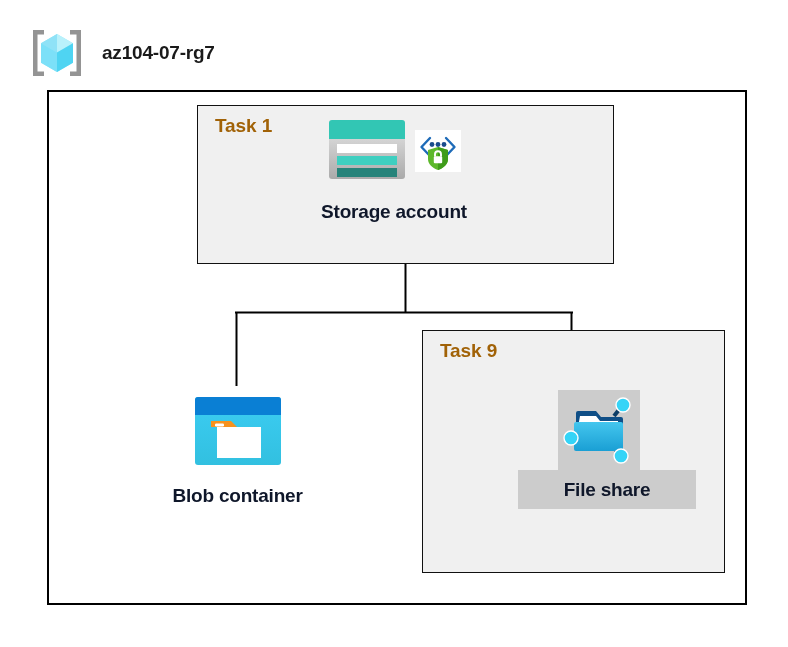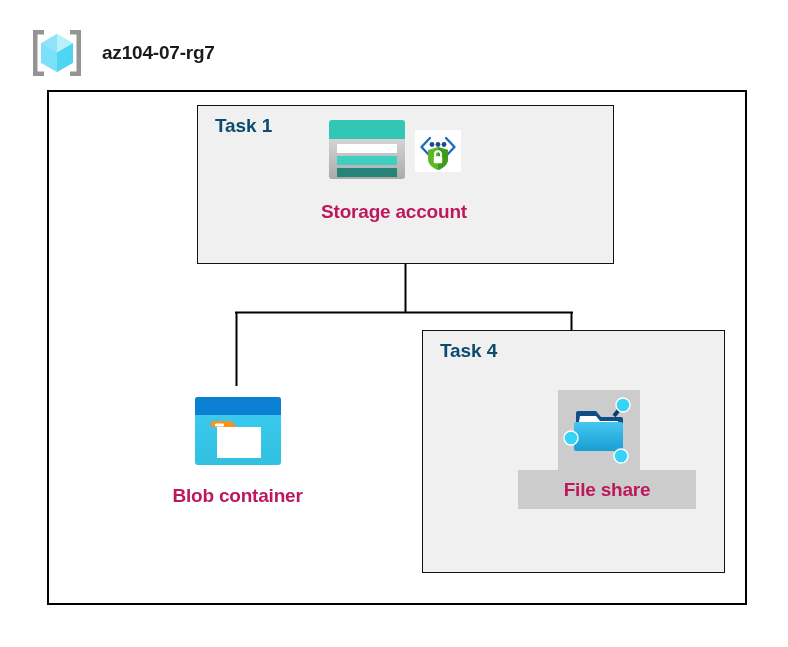--- a/index.html
+++ b/index.html
@@ -68,36 +68,36 @@
   #task-1 { left: 197px; top: 105px; width: 417px; height: 159px; }
   #task-2 { left: 72px;  top: 330px; width: 303px; height: 243px; }
   #task-3 { left: 422px; top: 330px; width: 303px; height: 243px; }
 
   .task-label {
     position: absolute;
     left: 17px;
     top: 9px;
     font-size: 19px;
     font-weight: bold;
-    color: #0c4a6e;
+    color: #a16207;
     letter-spacing: -0.1px;
     white-space: nowrap;
   }
 
   
   .node {
     position: absolute;
     display: flex;
     flex-direction: column;
     align-items: center;
   }
   .node-caption {
     font-size: 19px;
     font-weight: bold;
-    color: #be185d;
+    color: #0f172a;
     white-space: nowrap;
     letter-spacing: -0.2px;
   }
 
   
   #node-storage { left: 285px; top: 118px; width: 218px; }
   #node-storage .icon-row {
     display: flex;
     align-items: flex-start;
     justify-content: center;
@@ -236,21 +236,21 @@
 
       <path d="M18 26 h20 l6 6 h-26 z" fill="#f7921e"></path>
       <rect x="22" y="28.5" width="9" height="3" rx="1.2" fill="#ffffff"></rect>
 
       <rect x="24" y="32" width="44" height="31" fill="#ffffff"></rect>
     </svg>
     <div class="node-caption">Blob container</div>
   </div>
 
   <div class="task-box" id="task-3">
-    <div class="task-label">Task 4</div>
+    <div class="task-label">Task 9</div>
   </div>
 
   <div class="node" id="node-fileshare">
     <div class="fs-icon-plate">
 
       <svg class="icon-fileshare" viewBox="0 0 74 72">
         <defs>
           <linearGradient id="fsFolder" x1="0" y1="0" x2="0" y2="1">
             <stop offset="0" stop-color="#44c6ee"></stop>
             <stop offset="1" stop-color="#1a9fd4"></stop>

